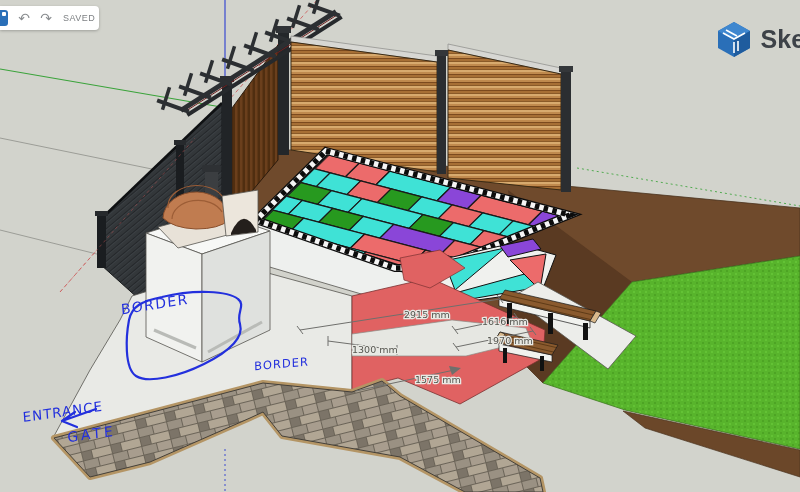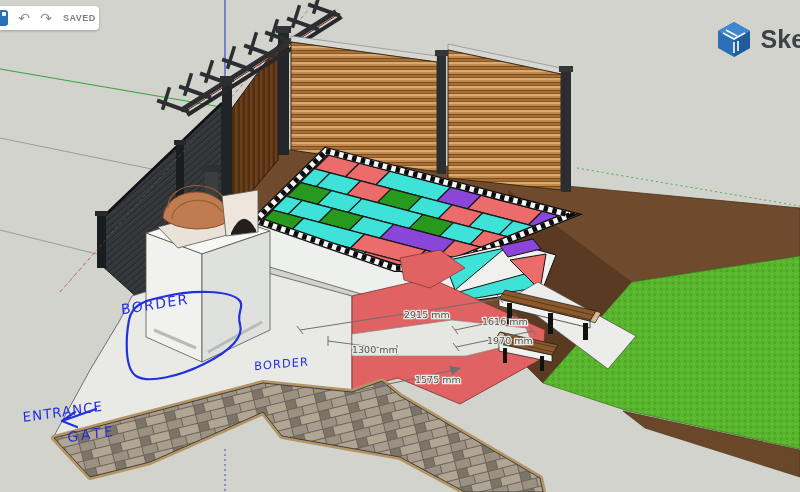--- a/index.html
+++ b/index.html
@@ -7,21 +7,21 @@
   #stage{position:relative;width:800px;height:492px;background:#d2d3cc;overflow:hidden;}
   #scene{position:absolute;left:0;top:0;}
   
   #chip{position:absolute;left:0;top:6px;height:24px;width:99px;background:#fff;
         border-radius:0 4px 4px 0;box-shadow:0 1px 3px rgba(0,0,0,.25);
         display:flex;align-items:center;z-index:5;}
   #chip .blue-part{position:absolute;left:-8px;top:4px;width:16px;height:16px;background:#2a6fb8;border-radius:3px;}
   #chip .blue-part:after{content:"";position:absolute;right:2px;top:2px;width:4px;height:4px;background:#fff;border-radius:1px;}
   .tool-btn{width:22px;text-align:center;color:#8a8d90;font-size:14px;line-height:22px;cursor:pointer;user-select:none;}
   .tool-btn.undo{margin-left:13px;}
-  #saved{font-size:9px;font-weight:bold;color:#7e8184;letter-spacing:.5px;margin-left:6px;}
+  #saved{font-size:9px;font-weight:normal;color:#7e8184;letter-spacing:.5px;margin-left:6px;}
   
   #brand{position:absolute;right:-14px;top:20px;display:flex;align-items:center;z-index:5;}
   #brand .word{font-size:25px;font-weight:bold;color:#3d4248;letter-spacing:.2px;margin-left:8px;}
 </style>
 </head>
 <body>
 
 <div id="stage">
 
 <svg id="scene" width="800" height="492" viewBox="0 0 800 492" xmlns="http://www.w3.org/2000/svg">

